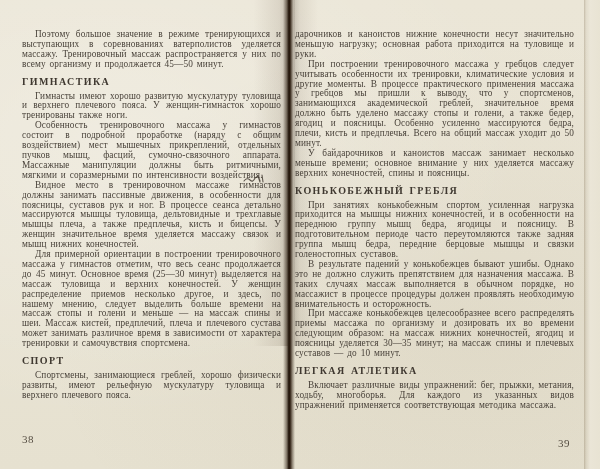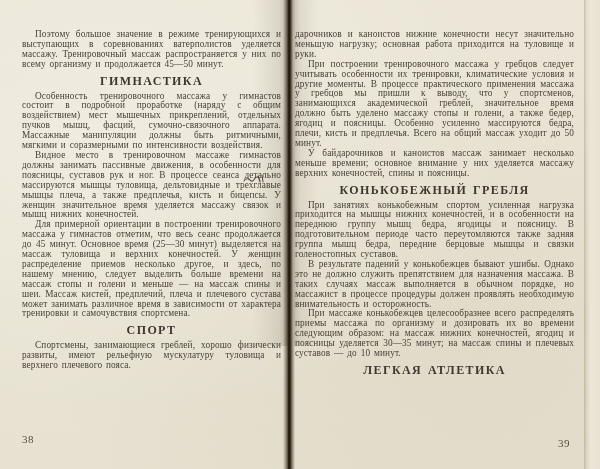--- a/index.html
+++ b/index.html
@@ -28,21 +28,21 @@
   }
   .page-right{
     left:294px;width:306px;
     padding:30px 26px 0 1px;
     background:linear-gradient(to left, rgba(0,0,0,0) 92%, rgba(60,40,20,0.08) 98%, rgba(40,25,12,0.18) 100%);
   }
   .para{margin:0;text-indent:13px;}
   .para.no-indent{text-indent:0;}
   .heading{
     margin:7px 0 5px 0;
-    font-size:12px;font-weight:bold;text-align:center;
+    font-size:10px;font-weight:bold;text-align:left;
     letter-spacing:1.4px;text-indent:0;color:#3f3830;
   }
   .pagenum{
     position:absolute;font-size:11px;color:#564e43;letter-spacing:0.5px;
   }
   .pagenum-left{left:22px;top:433px;}
   .pagenum-right{left:558px;top:437px;}
   .spine{
     position:absolute;left:283px;top:0;width:12px;height:469px;
     background:linear-gradient(to right,
@@ -62,40 +62,42 @@
   }
 </style>
 </head>
 <body>
 
 <div class="spread">
 
   <div class="page page-left">
     <p class="para">Поэтому большое значение в режиме тренирующихся и выступающих в соревнованиях ватерполистов уделяется массажу. Тренировочный массаж распространяется у них по всему организму  и продолжается 45—50 минут.</p>
     <h2 class="heading">ГИМНАСТИКА</h2>
+    <p class="para">Гимнасты имеют хорошо развитую мускулатуру туловища и верхнего плечевого пояса. У женщин-гимнасток хорошо тренированы также ноги.</p>
     <p class="para">Особенность тренировочного массажа у гимнастов состоит в подробной проработке (наряду с общим воздействием) мест мышечных прикреплений, отдельных пучков мышц, фасций, сумочно-связочного аппарата. Массажные манипуляции должны быть ритмичными, мягкими и соразмерными по интенсивности воздействия.</p>
     <p class="para">Видное место в тренировочном массаже гимнастов должны занимать пассивные движения, в особенности для поясницы, суставов рук и ног. В процессе сеанса детально массируются мышцы туловища, дельтовидные и трехглавые мышцы плеча, а также предплечья, кисть и бицепсы. У женщин значительное время уделяется массажу связок и мышц нижних конечностей.</p>
     <p class="para">Для примерной ориентации в построении тренировочного массажа у гимнастов отметим, что весь сеанс продолжается до 45 минут. Основное время (25—30 минут) выделяется на массаж туловища и верхних конечностей. У женщин распределение приемов несколько другое, и здесь, по нашему мнению, следует выделить больше времени на массаж стопы и голени и меньше — на массаж спины и шеи. Массаж кистей, предплечий, плеча и плечевого сустава может занимать различное время в зависимости от характера тренировки и самочувствия спортсмена.</p>
     <h2 class="heading">СПОРТ</h2>
     <p class="para">Спортсмены, занимающиеся греблей, хорошо физически развиты, имеют рельефную мускулатуру туловища и верхнего плечевого пояса.</p>
   </div>
 
   <div class="pagenum pagenum-left">38</div>
 
   <div class="spine"></div>
 
   <div class="page page-right">
     <p class="para no-indent">дарочников и каноистов нижние конечности несут значительно меньшую нагрузку; основная работа приходится на туловище и руки.</p>
     <p class="para">При построении тренировочного массажа у гребцов следует учитывать особенности их тренировки, климатические условия и другие моменты. В процессе практического применения массажа у гребцов мы пришли к выводу, что у спортсменов, занимающихся академической греблей, значительное время должно быть уделено массажу стопы и голени, а также бедер, ягодиц и поясницы. Особенно усиленно массируются бедра, плечи, кисть и предплечья. Всего на общий массаж уходит до 50 минут.</p>
     <p class="para">У байдарочников и каноистов массаж занимает несколько меньше времени; основное внимание у них уделяется массажу верхних конечностей, спины и поясницы.</p>
     <h2 class="heading">КОНЬКОБЕЖНЫЙ ГРЕБЛЯ</h2>
     <p class="para">При занятиях конькобежным спортом усиленная нагрузка приходится на мышцы нижних конечностей, и в особенности на переднюю группу мышц бедра, ягодицы и поясницу. В подготовительном периоде часто переутомляются также задняя группа мышц бедра, передние берцовые мышцы и связки голеностопных суставов.</p>
     <p class="para">В результате падений у конькобежцев бывают ушибы. Однако это не должно служить препятствием для назначения массажа. В таких случаях массаж выполняется в обычном порядке, но массажист в процессе процедуры должен проявлять необходимую внимательность и осторожность.</p>
     <p class="para">При массаже конькобежцев целесообразнее всего распределять приемы массажа по организму и дозировать их во времени следующим образом: на массаж нижних конечностей, ягодиц и поясницы уделяется 30—35 минут; на массаж спины и плечевых суставов — до 10 минут.</p>
     <h2 class="heading">ЛЕГКАЯ АТЛЕТИКА</h2>
+    <p class="para">Включает различные виды упражнений: бег, прыжки, метания, ходьбу, многоборья. Для каждого из указанных видов упражнений применяется соответствующая методика массажа.</p>
   </div>
 
   <div class="pagenum pagenum-right">39</div>
 
   <div class="ink-smudge">
     <svg width="24" height="12" viewBox="0 0 24 12">
       <path d="M2 8 q3 -4 6 -1 t5 -2 q2 -2 4 0 l1 3 M16 3 l2 6 M20 2 l1 7" fill="none" stroke="#3a3128" stroke-width="1.1" stroke-linecap="round" opacity="0.8"></path>
     </svg>
   </div>
 

